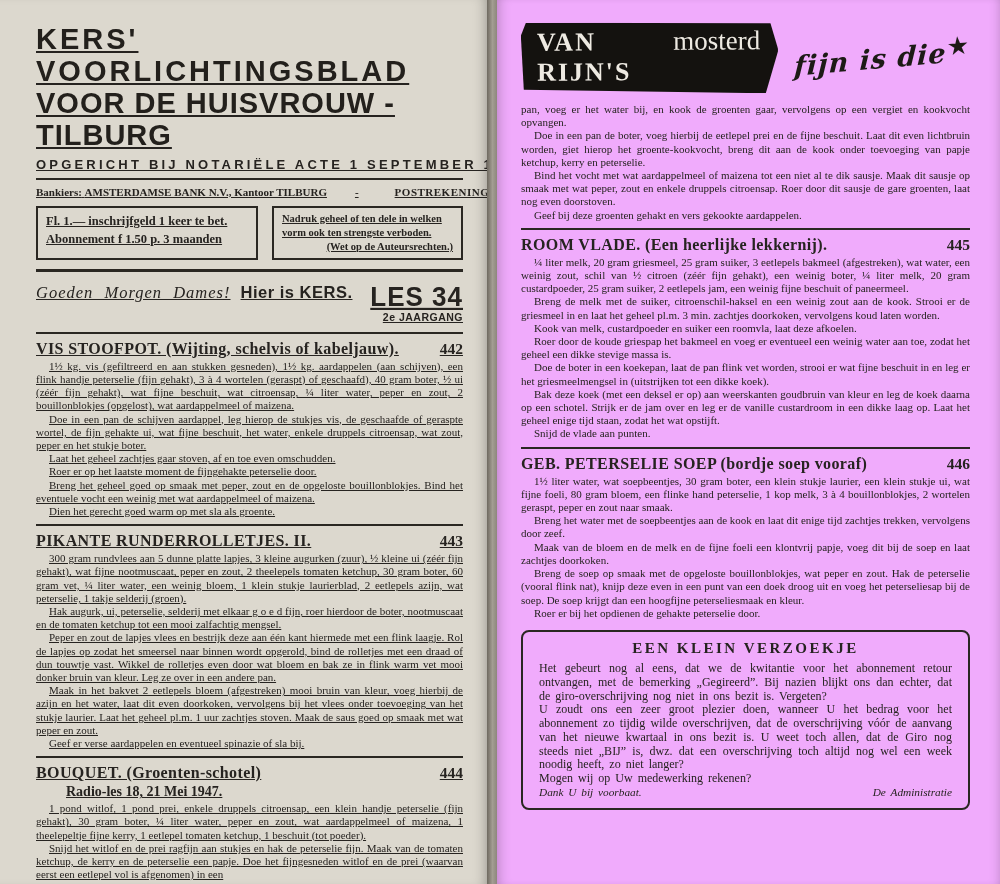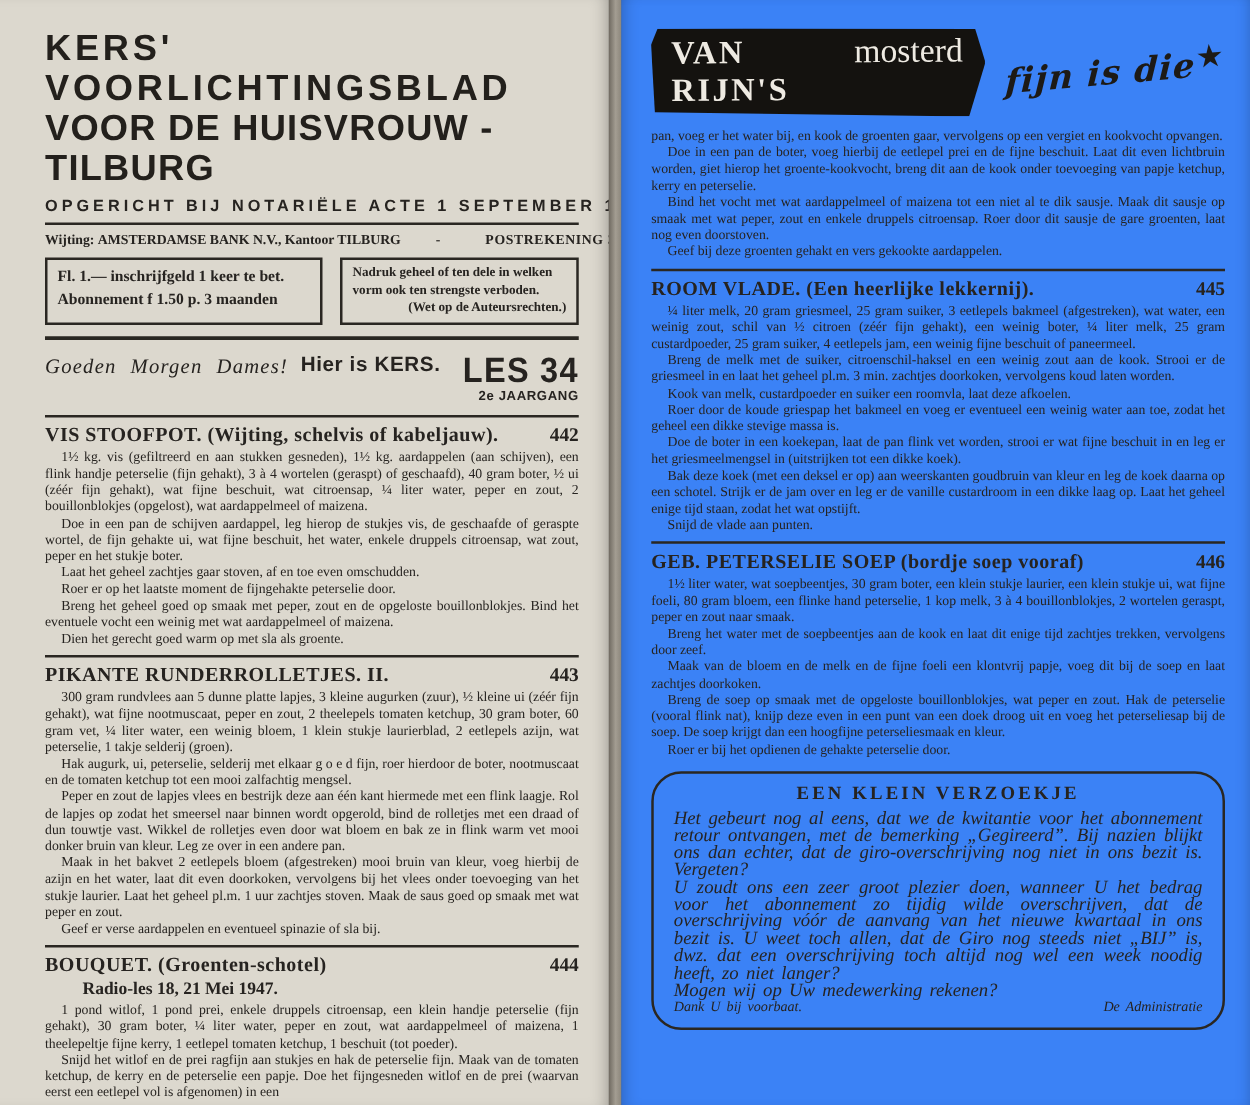--- a/index.html
+++ b/index.html
@@ -1,23 +1,23 @@
 <!DOCTYPE html>
 <html><head>
 <meta charset="utf-8">
 <style>
   * { margin: 0; padding: 0; box-sizing: border-box; }
   html, body { width: 1000px; height: 884px; overflow: hidden; background: #8a8478; }
   .scan { display: flex; width: 1000px; height: 884px; color: #262320; }
 
   .page { height: 884px; overflow: hidden; position: relative; }
   .page-left  { width: 487px; background: #dcd8ce; padding: 24px 24px 0 36px;
-                box-shadow: inset -10px 0 14px -10px rgba(0,0,0,.35); }
+                box-shadow: inset -10px 0 14px -10px rgba(0,0,0,.35); text-decoration: underline; }
   .gutter { width: 10px; background: linear-gradient(90deg,#6e6960,#a39d92 55%,#8d877c); }
-  .page-right { flex: 1; background: #3b82f6; padding: 24px 20px 0 24px;
+  .page-right { flex: 1; background: #f0abfc; padding: 24px 30px 0 24px;
                 box-shadow: inset 10px 0 14px -10px rgba(0,0,0,.30), inset -8px 0 12px -9px rgba(0,0,0,.25); }
 
   
   .title { font-family: "Liberation Sans", sans-serif; font-weight: 700; line-height: 1.1;
            color: #23201c; }
   .title .t1 { display: block; font-size: 29px; letter-spacing: 3px; word-spacing: 6px; }
   .title .t2 { display: block; font-size: 29px; letter-spacing: 1px; }
   .subtitle { font-family: "Liberation Sans", sans-serif; font-weight: 700; font-size: 13px;
               letter-spacing: 3.2px; margin-top: 5px; white-space: nowrap; }
   .rule { border: 0; background: #2a2722; margin: 6px 0; }
@@ -69,45 +69,45 @@
                transform: rotate(-.4deg); }
   .ad-brand { font-size: 26px; font-weight: 700; letter-spacing: 2px; }
   .ad-product { font-size: 27px; }
   .ad-slogan { font-family: "DejaVu Serif", serif; font-style: italic; font-weight: 700;
                font-size: 27px; letter-spacing: 1px; margin-left: 16px;
                transform: rotate(-5deg) skewX(-8deg); color: #1d1a16; white-space: nowrap; }
   .ad-slogan .star { display: inline-block; font-style: normal; font-size: 22px;
                      transform: skewX(8deg) translateY(-8px); margin-left: 2px; }
 
   
-  .notice { border: 2px solid #2a2722; border-radius: 24px; padding: 8px 16px 8px;
+  .notice { border: 2px solid #2a2722; border-radius: 8px; padding: 8px 16px 8px;
             margin-top: 10px; }
   .notice h3 { font-family: "Liberation Serif", serif; font-weight: 700; font-size: 15px;
                letter-spacing: 2.5px; text-align: center; margin-bottom: 5px; }
-  .notice .paras p { font-style: italic; text-indent: 0; font-size: 15px; line-height: 13.8px;
+  .notice .paras p { text-indent: 0; font-size: 12px; line-height: 13.8px;
                      word-spacing: 2px; }
   .notice-footer { display: flex; font-family: "Liberation Serif", serif; font-style: italic;
                    font-size: 11.3px; line-height: 13.8px; word-spacing: 2px; }
   .notice-footer .sig { margin-left: auto; }
 </style>
 </head>
 <body>
 
 <div class="scan">
 
   <div class="page page-left">
     <header>
       <h1 class="title">
         <span class="t1">KERS' VOORLICHTINGSBLAD</span>
         <span class="t2">VOOR DE HUISVROUW - TILBURG</span>
       </h1>
       <div class="subtitle">OPGERICHT BIJ NOTARIËLE ACTE 1 SEPTEMBER 1945</div>
       <hr class="rule thin">
       <div class="bankline">
-        <span>Wijting:</span>&nbsp;
+        <span>Bankiers:</span>&nbsp;
         <span>AMSTERDAMSE BANK N.V., Kantoor TILBURG</span>
         <span class="dash">-</span>
         <span class="post">POSTREKENING 370191</span>
       </div>
       <div class="boxes">
         <div class="box fee-box">
           <div>Fl. 1.— inschrijfgeld 1 keer te bet.</div>
           <div>Abonnement f 1.50 p. 3 maanden</div>
         </div>
         <div class="box copy-box">
@@ -198,21 +198,21 @@
       </div>
 
     <hr class="rule med">
 
     <section class="recipe">
       <div class="recipe-head">
         <h2>ROOM VLADE. (Een heerlijke lekkernij).</h2>
         <span class="num">445</span>
       </div>
       <div class="paras">
-          <p>¼ liter melk, 20 gram griesmeel, 25 gram suiker, 3 eetlepels bakmeel (afgestreken), wat water, een weinig zout, schil van ½ citroen (zéér fijn gehakt), een weinig boter, ¼ liter melk, 25 gram custardpoeder, 25 gram suiker, 4 eetlepels jam, een weinig fijne beschuit of paneermeel.</p>
+          <p>¼ liter melk, 20 gram griesmeel, 25 gram suiker, 3 eetlepels bakmeel (afgestreken), wat water, een weinig zout, schil van ½ citroen (zéér fijn gehakt), een weinig boter, ¼ liter melk, 20 gram custardpoeder, 25 gram suiker, 2 eetlepels jam, een weinig fijne beschuit of paneermeel.</p>
           <p>Breng de melk met de suiker, citroenschil-haksel en een weinig zout aan de kook. Strooi er de griesmeel in en laat het geheel pl.m. 3 min. zachtjes doorkoken, vervolgens koud laten worden.</p>
           <p>Kook van melk, custardpoeder en suiker een roomvla, laat deze afkoelen.</p>
           <p>Roer door de koude griespap het bakmeel en voeg er eventueel een weinig water aan toe, zodat het geheel een dikke stevige massa is.</p>
           <p>Doe de boter in een koekepan, laat de pan flink vet worden, strooi er wat fijne beschuit in en leg er het griesmeelmengsel in (uitstrijken tot een dikke koek).</p>
           <p>Bak deze koek (met een deksel er op) aan weerskanten goudbruin van kleur en leg de koek daarna op een schotel. Strijk er de jam over en leg er de vanille custardroom in een dikke laag op. Laat het geheel enige tijd staan, zodat het wat opstijft.</p>
           <p>Snijd de vlade aan punten.</p>
         </div>
     </section>
 
     <hr class="rule med">

